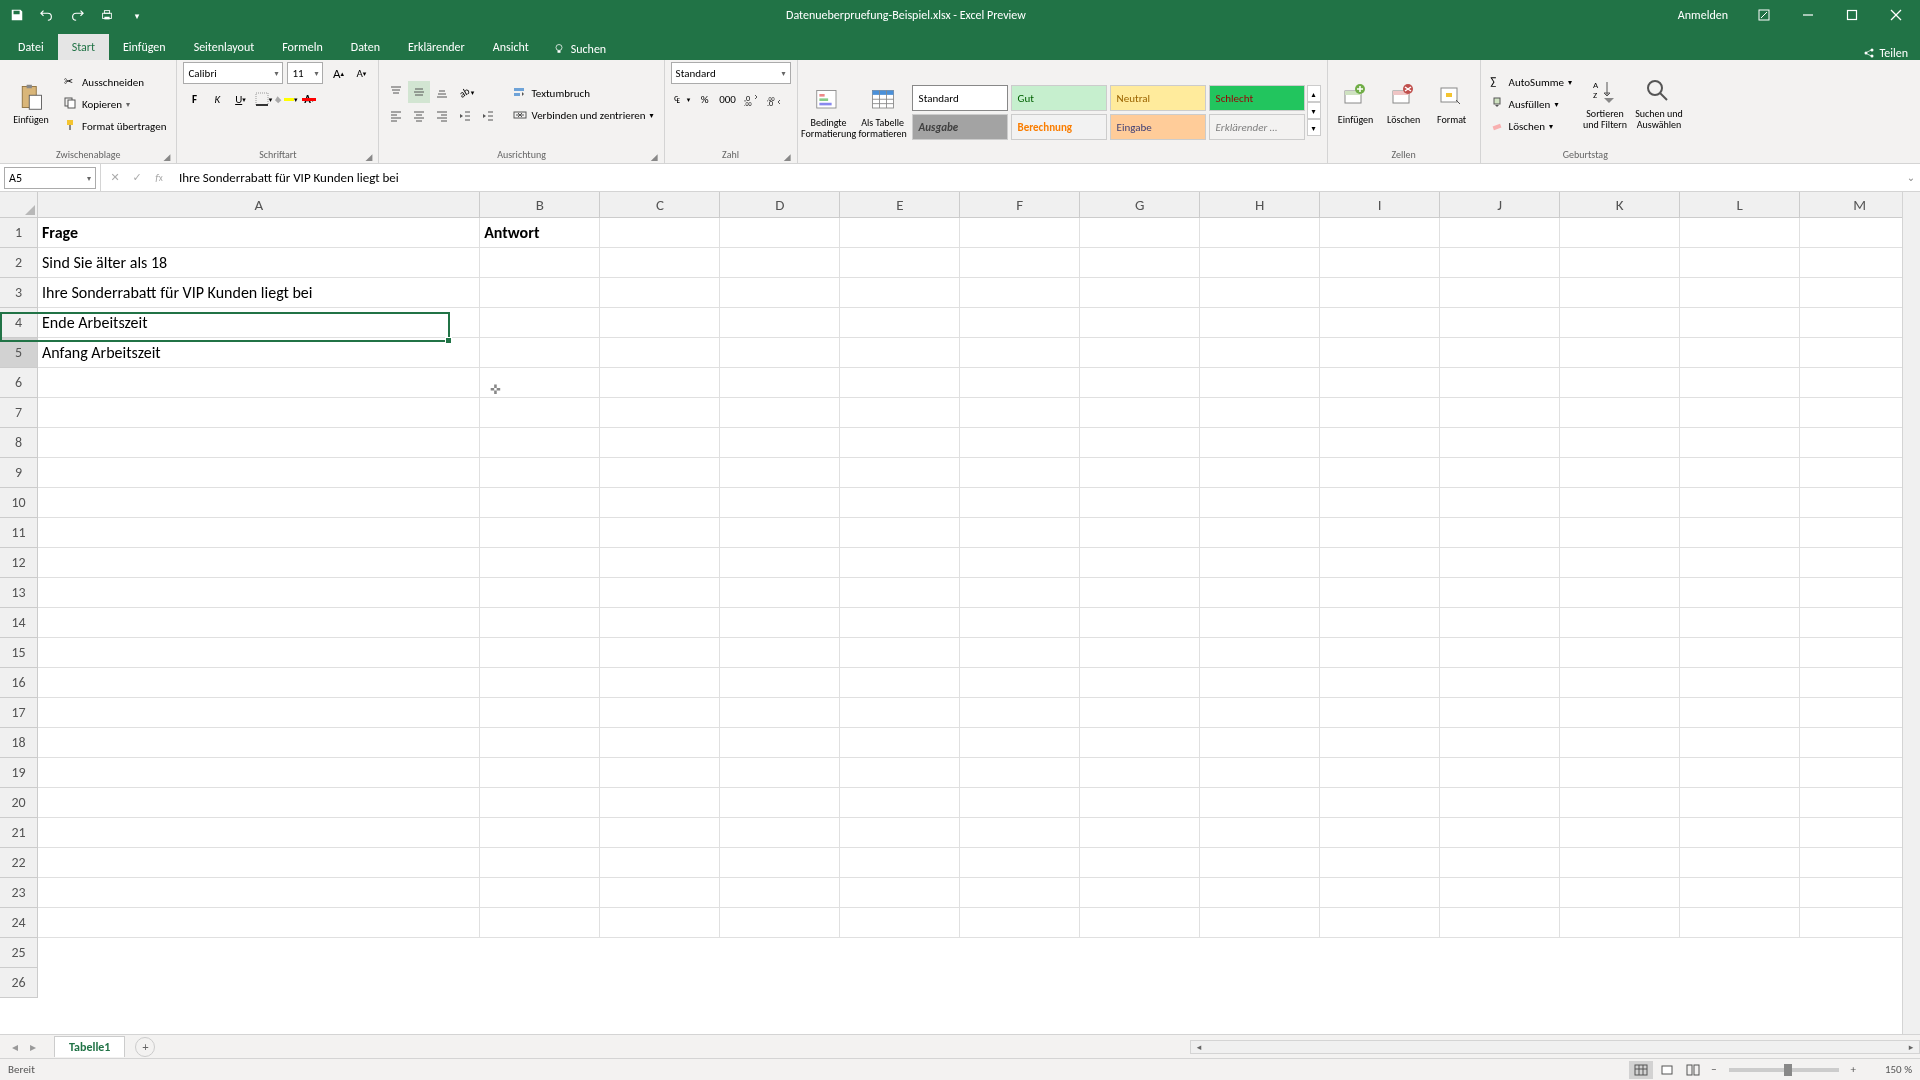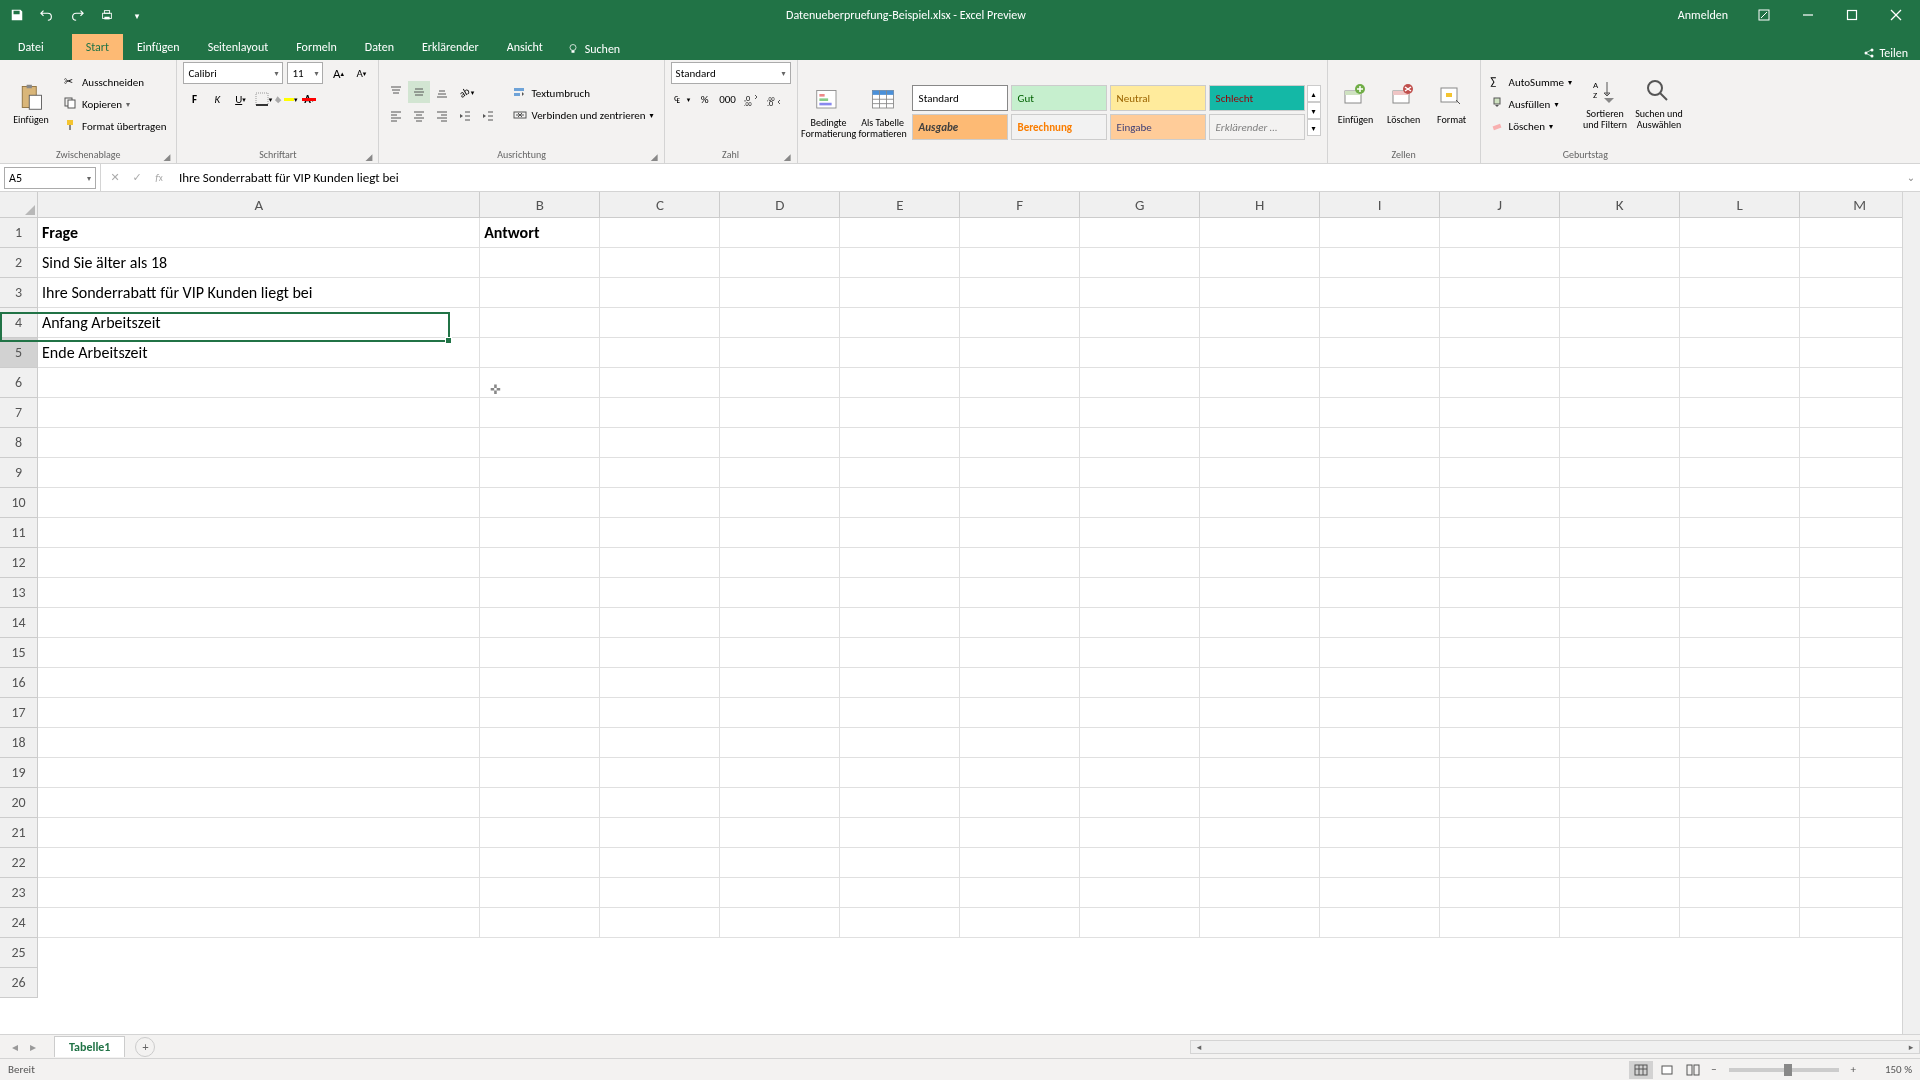--- a/index.html
+++ b/index.html
@@ -11,21 +11,21 @@
 .titlebar-left .qat-item { width: 18px; height: 18px; display: flex; align-items: center; justify-content: center; cursor: pointer; }
 .titlebar-center { flex: 1; text-align: center; }
 .titlebar-right { display: flex; align-items: center; gap: 4px; padding-right: 4px; }
 .titlebar-right .btnbox { width: 40px; height: 30px; display: flex; align-items: center; justify-content: center; cursor: pointer; }
 .signin { padding: 0 12px; font-size: 12px; }
 
 
 .ribbon-tabs { height: 30px; background: #217346; display: flex; align-items: flex-end; padding-left: 4px; }
 .rtab { padding: 6px 14px; font-size: 12px; color: #fff; cursor: pointer; }
 .rtab.file { background: #217346; color: #fff; }
-.rtab.active { background: #fdba74; color: #217346; margin-left: 14px; }
+.rtab.active { background: #e5e5e5; color: #217346; }
 .rtab-right { margin-left: auto; display: flex; align-items: center; padding-right: 12px; color: #fff; font-size: 12px; gap: 4px; }
 .tell-me { display: flex; align-items: center; gap: 6px; padding: 4px 10px; color: #fff; font-size: 12px; }
 
 
 .ribbon { height: 104px; background: #f3f2f1; display: flex; border-bottom: 1px solid #d4d4d4; }
 .rgroup { border-right: 1px solid #d4d4d4; display: flex; flex-direction: column; padding: 2px 6px 0; }
 .rgroup-body { flex: 1; display: flex; align-items: center; gap: 4px; }
 .rgroup-label { font-size: 10px; color: #666; text-align: center; padding: 2px 0; position: relative; }
 .rgroup-label .launcher { position: absolute; right: 0; bottom: 1px; font-size: 9px; color: #888; cursor: pointer; }
 .bigbtn { display: flex; flex-direction: column; align-items: center; justify-content: center; width: 50px; height: 72px; cursor: pointer; font-size: 10px; text-align: center; gap: 2px; }
@@ -437,22 +437,22 @@
               <line x1="4" y1="19" x2="28" y2="19" stroke="#888"></line>
             </svg>
           </span>
         <span style="font-size:10px;line-height:1.1;">Als Tabelle formatieren</span>
       </div>
       <div style="display:flex;">
         <div class="style-gallery">
           <div class="style-cell" style="background:#fff;border:1px solid #888;">Standard</div>
           <div class="style-cell" style="background:#c6efce;color:#006100;">Gut</div>
           <div class="style-cell" style="background:#ffeb9c;color:#9c6500;">Neutral</div>
-          <div class="style-cell" style="background:#14b8a6;color:#9c0006;">Schlecht</div>
-          <div class="style-cell" style="background:#fdba74;color:#3f3f3f;font-weight:bold;font-style:italic;">Ausgabe</div>
+          <div class="style-cell" style="background:#22c55e;color:#9c0006;">Schlecht</div>
+          <div class="style-cell" style="background:#a3a3a3;color:#3f3f3f;font-weight:bold;font-style:italic;">Ausgabe</div>
           <div class="style-cell" style="background:#f2f2f2;color:#fa7d00;font-weight:bold;">Berechnung</div>
           <div class="style-cell" style="background:#ffcc99;color:#3f3f76;">Eingabe</div>
           <div class="style-cell" style="font-style:italic;color:#7f7f7f;">Erklärender …</div>
         </div>
         <div class="style-scroll">
           <div class="sb">▴</div>
           <div class="sb">▾</div>
           <div class="sb">▾</div>
         </div>
       </div>
@@ -652,36 +652,36 @@
         <div class="cell" style="width: 122px;"></div>
         <div class="cell" style="width: 122px;"></div>
         <div class="cell" style="width: 122px;"></div>
         <div class="cell" style="width: 122px;"></div>
         <div class="cell" style="width: 122px;"></div>
         <div class="cell" style="width: 122px;"></div>
         <div class="cell" style="width: 122px;"></div>
         <div class="cell" style="width: 122px;"></div>
       </div>
       <div class="cell-row">
+        <div class="cell" style="width: 450px;">Ende Arbeitszeit</div>
+        <div class="cell" style="width: 122px;"></div>
+        <div class="cell" style="width: 122px;"></div>
+        <div class="cell" style="width: 122px;"></div>
+        <div class="cell" style="width: 122px;"></div>
+        <div class="cell" style="width: 122px;"></div>
+        <div class="cell" style="width: 122px;"></div>
+        <div class="cell" style="width: 122px;"></div>
+        <div class="cell" style="width: 122px;"></div>
+        <div class="cell" style="width: 122px;"></div>
+        <div class="cell" style="width: 122px;"></div>
+        <div class="cell" style="width: 122px;"></div>
+        <div class="cell" style="width: 122px;"></div>
+      </div>
+      <div class="cell-row">
         <div class="cell" style="width: 450px;">Anfang Arbeitszeit</div>
-        <div class="cell" style="width: 122px;"></div>
-        <div class="cell" style="width: 122px;"></div>
-        <div class="cell" style="width: 122px;"></div>
-        <div class="cell" style="width: 122px;"></div>
-        <div class="cell" style="width: 122px;"></div>
-        <div class="cell" style="width: 122px;"></div>
-        <div class="cell" style="width: 122px;"></div>
-        <div class="cell" style="width: 122px;"></div>
-        <div class="cell" style="width: 122px;"></div>
-        <div class="cell" style="width: 122px;"></div>
-        <div class="cell" style="width: 122px;"></div>
-        <div class="cell" style="width: 122px;"></div>
-      </div>
-      <div class="cell-row">
-        <div class="cell" style="width: 450px;">Ende Arbeitszeit</div>
         <div class="cell" style="width: 122px;"></div>
         <div class="cell" style="width: 122px;"></div>
         <div class="cell" style="width: 122px;"></div>
         <div class="cell" style="width: 122px;"></div>
         <div class="cell" style="width: 122px;"></div>
         <div class="cell" style="width: 122px;"></div>
         <div class="cell" style="width: 122px;"></div>
         <div class="cell" style="width: 122px;"></div>
         <div class="cell" style="width: 122px;"></div>
         <div class="cell" style="width: 122px;"></div>

